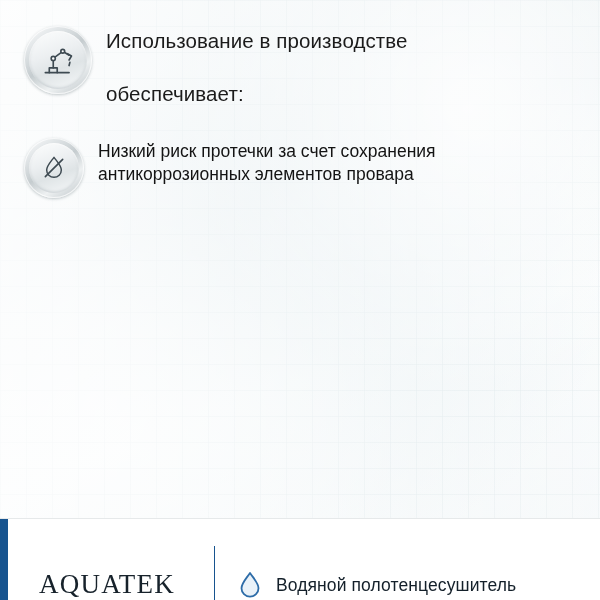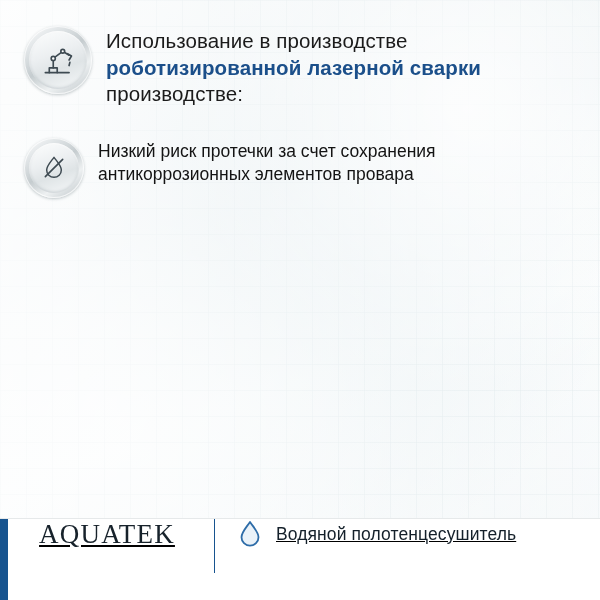--- a/index.html
+++ b/index.html
@@ -101,23 +101,22 @@
     font-weight: 400;
   }
 
   
   .footer {
     position: absolute;
     left: 0; right: 0; bottom: 0;
     height: 82px;
     background: #ffffff;
     display: flex;
-    align-items: flex-start;
+    align-items: flex-end;
     border-top: 1px solid #e6e9ea;
-    text-decoration: underline;
   }
   .footer-accent {
     position: absolute;
     left: 0; top: 0; bottom: 0;
     width: 8px;
     background: #17548f;
   }
   .brand {
     width: 214px;
     text-align: center;
@@ -165,22 +164,22 @@
           <path d="M30 13l8 5"></path>
           <circle cx="18" cy="22" r="2.6" fill="#fff"></circle>
           <circle cx="30" cy="13" r="2.4" fill="#fff"></circle>
           <path d="M36 16l5 3-3 5"></path>
           <path d="M39 27l-1 4"></path>
         </svg>
       </div>
       <div class="texts">
         <div class="headline">
           <span>Использование в производстве</span><br>
-          <span class="accent">роботизированной лазерной сварки</span><br>
-          <span>производстве:</span>
+          <br>
+          <span>обеспечивает:</span>
         </div>
       </div>
     </div>
 
 
     <div class="block">
       <div class="badge small">
         <svg width="32" height="32" viewBox="0 0 48 48" fill="none" stroke="#3e4a52" stroke-width="2.2" stroke-linecap="round" stroke-linejoin="round">
           <path d="M24 8c6 8 11 13 11 19a11 11 0 0 1-22 0c0-6 5-11 11-19z"></path>
           <path d="M11 37L37 11" stroke-width="2.4"></path>

